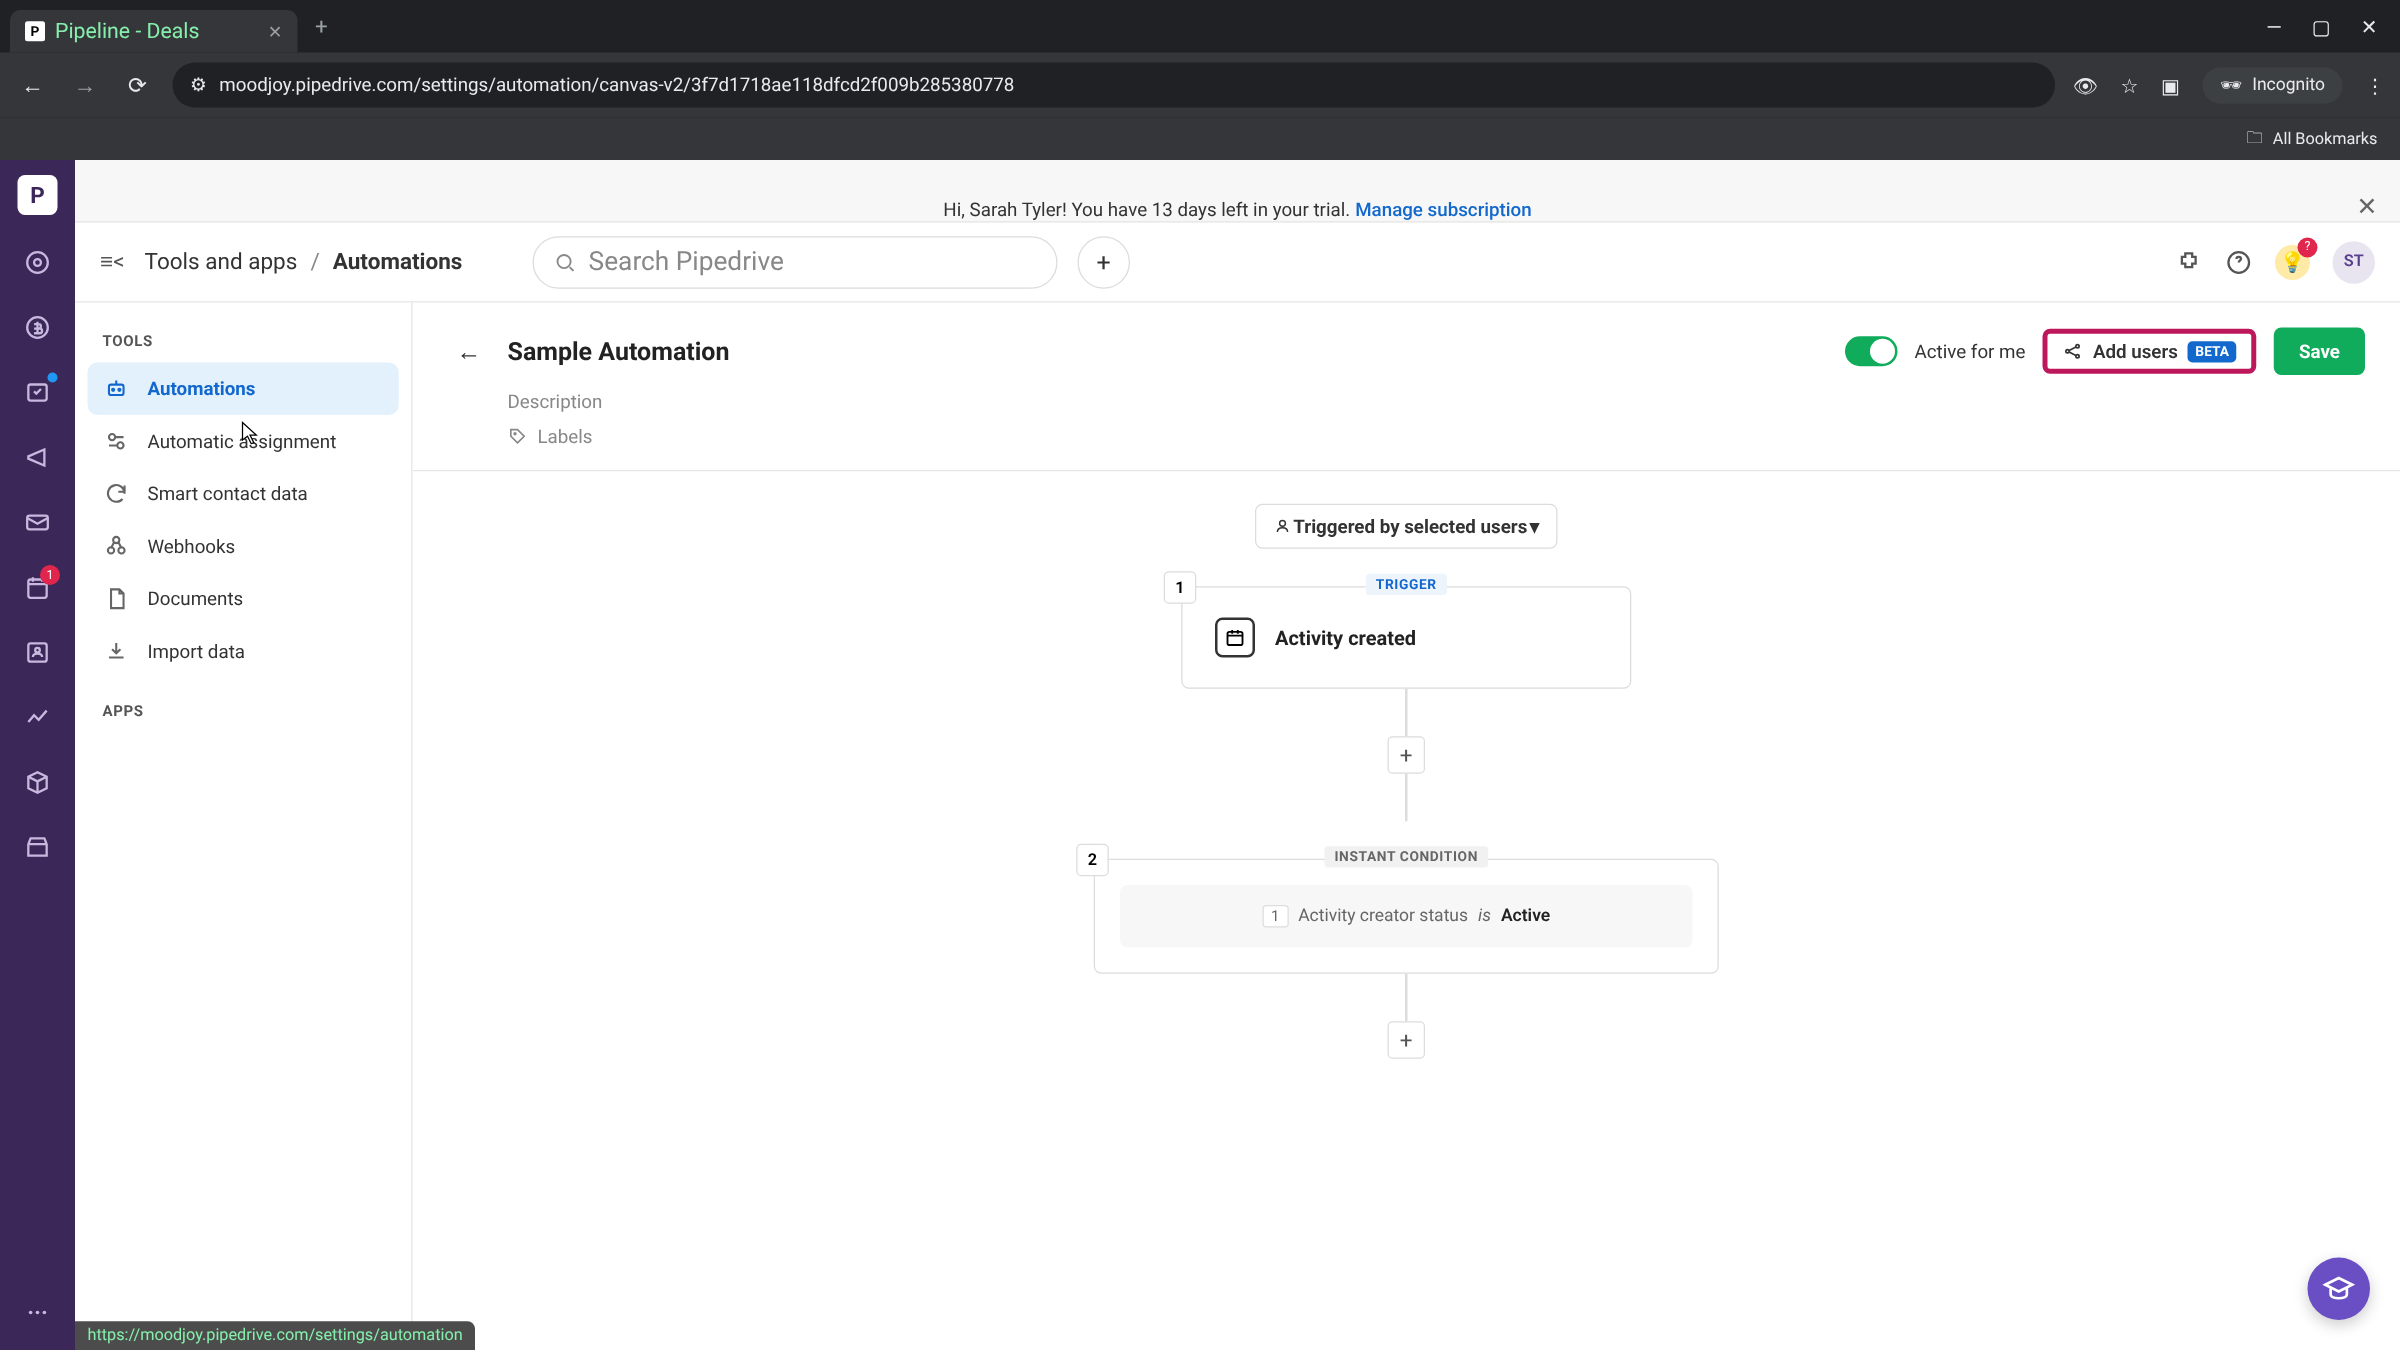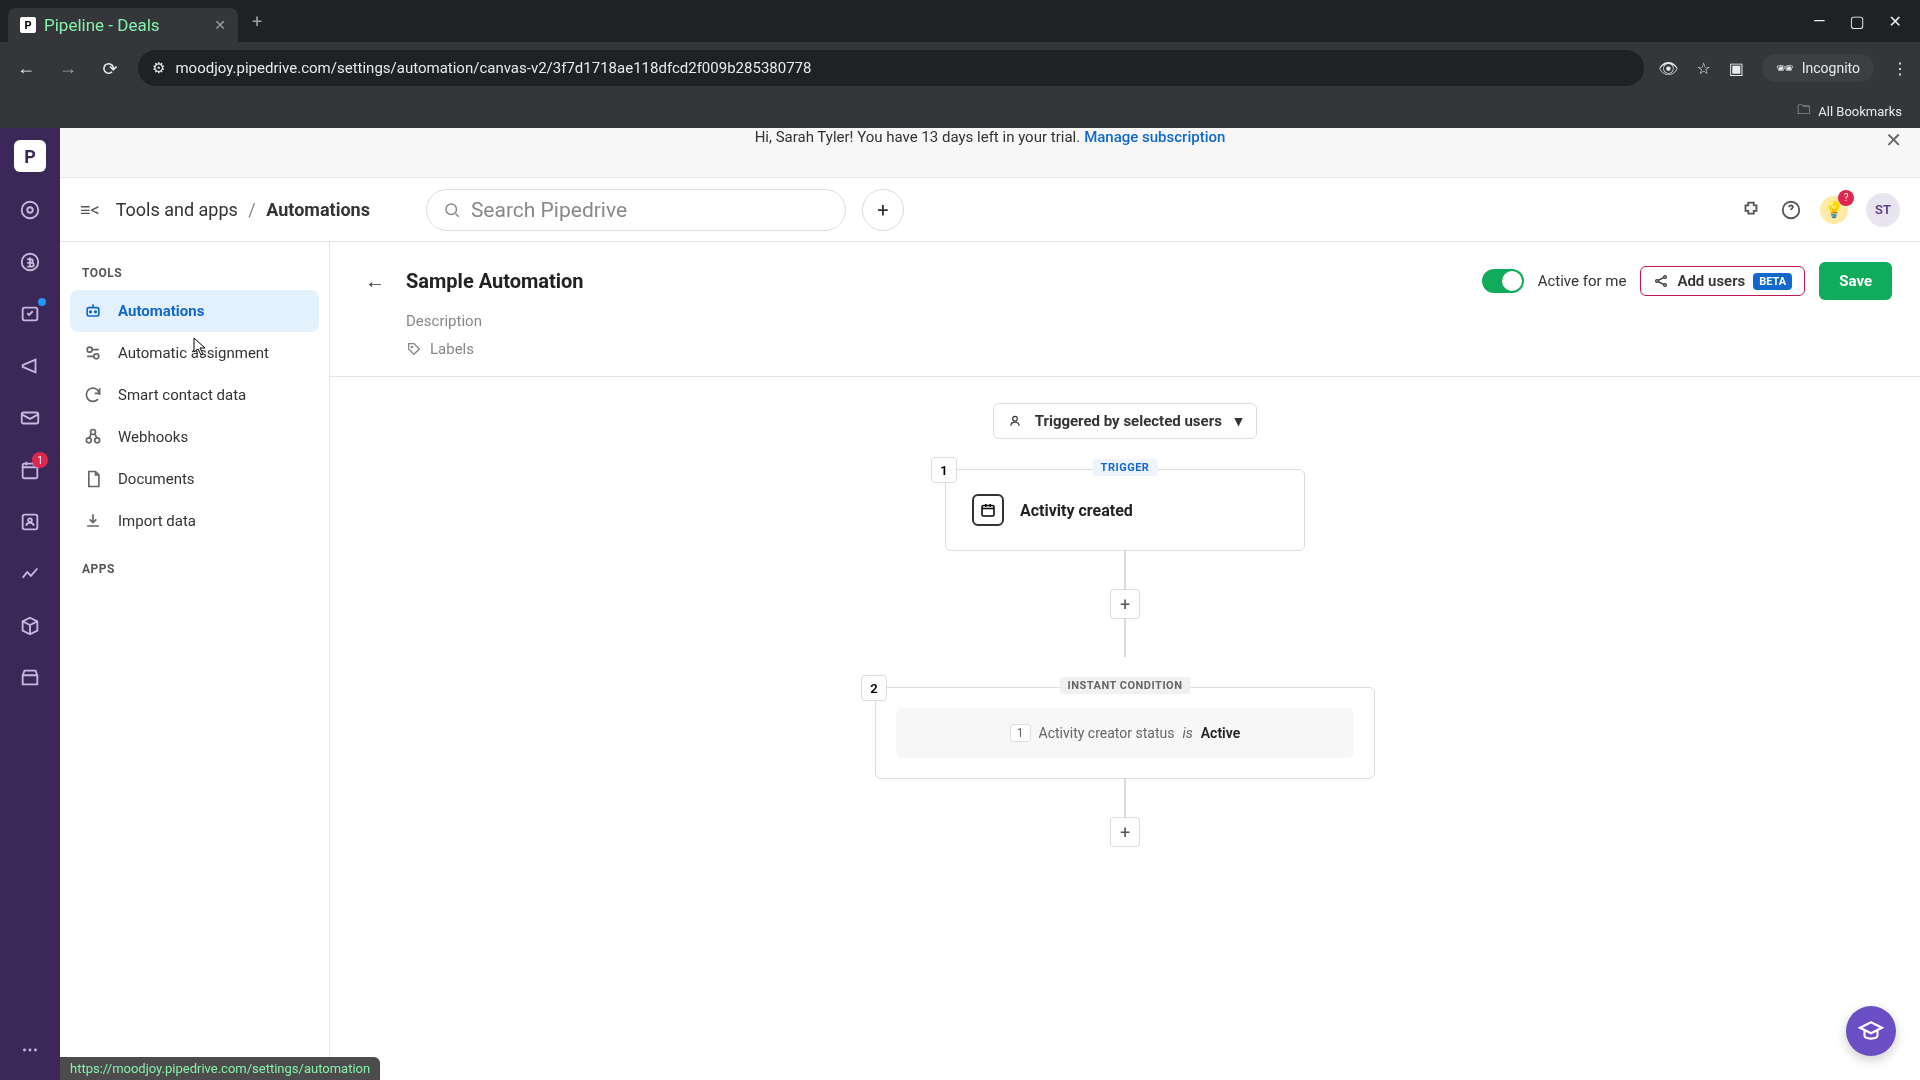--- a/index.html
+++ b/index.html
@@ -22,21 +22,21 @@
 .bookmarks-bar { height:34px; display:flex; align-items:center; justify-content:flex-end; padding:0 18px; background:#35363a; color:#e8eaed; font-size:13px; gap:8px; }
 
 .app { position:absolute; top:128px; left:0; right:0; bottom:0; background:#fff; display:flex; }
 .left-rail { width:60px; background:#3b2859; display:flex; flex-direction:column; align-items:center; padding-top:12px; gap:24px; color:#c9b8de; position:relative; }
 .rail-logo { width:32px; height:32px; background:#fff; border-radius:6px; display:flex; align-items:center; justify-content:center; color:#3b2859; font-weight:bold; font-size:18px; }
 .rail-item { width:28px; height:28px; display:flex; align-items:center; justify-content:center; cursor:pointer; position:relative; }
 .rail-badge { position:absolute; top:-4px; right:-4px; width:16px; height:16px; border-radius:50%; background:#e0264d; color:#fff; font-size:10px; display:flex; align-items:center; justify-content:center; }
 .rail-dot { position:absolute; top:-2px; right:-2px; width:8px; height:8px; border-radius:50%; background:#2196f3; }
 
 .main { flex:1; display:flex; flex-direction:column; }
-.trial-banner { height:50px; background:#f7f7f7; display:flex; align-items:flex-start; justify-content:center; font-size:15px; color:#333; position:relative; border-bottom:1px solid #e5e5e5; }
+.trial-banner { height:50px; background:#f7f7f7; display:flex; align-items:flex-end; justify-content:center; font-size:15px; color:#333; position:relative; border-bottom:1px solid #e5e5e5; }
 .trial-banner a { color:#1268cc; text-decoration:none; font-weight:500; margin-left:4px; }
 .trial-close { position:absolute; right:18px; font-size:20px; color:#666; }
 
 .top-bar { height:64px; display:flex; align-items:center; padding:0 20px; gap:16px; border-bottom:1px solid #e5e5e5; }
 .collapse-icon { color:#555; font-size:18px; }
 .breadcrumb { font-size:18px; color:#333; }
 .breadcrumb .sep { color:#888; margin:0 6px; }
 .breadcrumb .current { font-weight:700; }
 .search-box { margin-left:40px; flex:0 0 420px; height:42px; border:1px solid #dcdcdc; border-radius:24px; display:flex; align-items:center; padding:0 16px; gap:10px; color:#888; font-size:21px; }
 .plus-circle { width:42px; height:42px; border:1px solid #dcdcdc; border-radius:50%; display:flex; align-items:center; justify-content:center; font-size:20px; color:#333; }
@@ -54,29 +54,29 @@
 .side-item.active .side-icon { color:#1268cc; }
 
 .canvas { flex:1; position:relative; overflow-y:auto; padding-bottom:40px; }
 .auto-header { padding:20px 28px 12px; display:flex; align-items:center; gap:14px; }
 .back-arrow { width:34px; height:34px; display:flex; align-items:center; justify-content:center; font-size:20px; color:#333; cursor:pointer; }
 .auto-title { font-size:20px; font-weight:700; color:#222; }
 .auto-header-right { margin-left:auto; display:flex; align-items:center; gap:14px; }
 .toggle { width:42px; height:24px; background:#10ab5b; border-radius:12px; position:relative; }
 .toggle::after { content:''; position:absolute; right:2px; top:2px; width:20px; height:20px; background:#fff; border-radius:50%; }
 .toggle-label { font-size:15px; color:#333; }
-.add-users { border:1px solid #be185d; border-radius:6px; padding:5px 12px; display:flex; align-items:center; gap:8px; font-size:15px; font-weight:600; color:#333; }
+.add-users { border:4px solid #be185d; border-radius:6px; padding:5px 12px; display:flex; align-items:center; gap:8px; font-size:15px; font-weight:600; color:#333; }
 .beta { background:#1268cc; color:#fff; font-size:11px; font-weight:700; border-radius:4px; padding:2px 6px; }
 .save-btn { background:#10ab5b; color:#fff; font-size:15px; font-weight:700; border:none; border-radius:6px; padding:10px 20px; }
 
 .auto-meta { padding:0 28px 0 76px; }
 .meta-line { font-size:15px; color:#888; margin-bottom:10px; display:flex; align-items:center; gap:8px; }
 
 .flow { margin-top:18px; display:flex; flex-direction:column; align-items:center; border-top:1px solid #e5e5e5; padding-top:26px; }
-.trigger-pill { border:1px solid #dcdcdc; border-radius:6px; padding:8px 14px; display:flex; align-items:center; gap:13px; font-size:15px; font-weight:700; color:#333; }
+.trigger-pill { border:1px solid #dcdcdc; border-radius:6px; padding:8px 14px; display:flex; align-items:center; gap:2px; font-size:15px; font-weight:700; color:#333; }
 .node { position:relative; margin-top:30px; }
 .node-num { position:absolute; left:-14px; top:-12px; width:26px; height:26px; background:#fff; border:1px solid #dcdcdc; border-radius:4px; display:flex; align-items:center; justify-content:center; font-size:13px; font-weight:600; }
 .node-label { position:absolute; top:-10px; left:50%; transform:translateX(-50%); background:#eef4fb; color:#1268cc; font-size:11px; font-weight:700; letter-spacing:0.5px; padding:2px 8px; border-radius:3px; }
 .node-label.cond { background:#f1f1f1; color:#666; }
 .node-box { border:1px solid #dcdcdc; border-radius:6px; background:#fff; padding:24px 26px; min-width:360px; display:flex; align-items:center; gap:16px; }
 .node-icon { width:32px; height:32px; border:2px solid #333; border-radius:6px; display:flex; align-items:center; justify-content:center; }
 .node-text { font-size:16px; font-weight:700; color:#222; }
 .connector { width:2px; height:38px; background:#dcdcdc; }
 .plus-node { width:30px; height:30px; border:1px solid #dcdcdc; border-radius:4px; display:flex; align-items:center; justify-content:center; font-size:18px; color:#555; cursor:pointer; }
 .cond-box { border:1px solid #dcdcdc; border-radius:6px; background:#fff; padding:20px; min-width:500px; }

